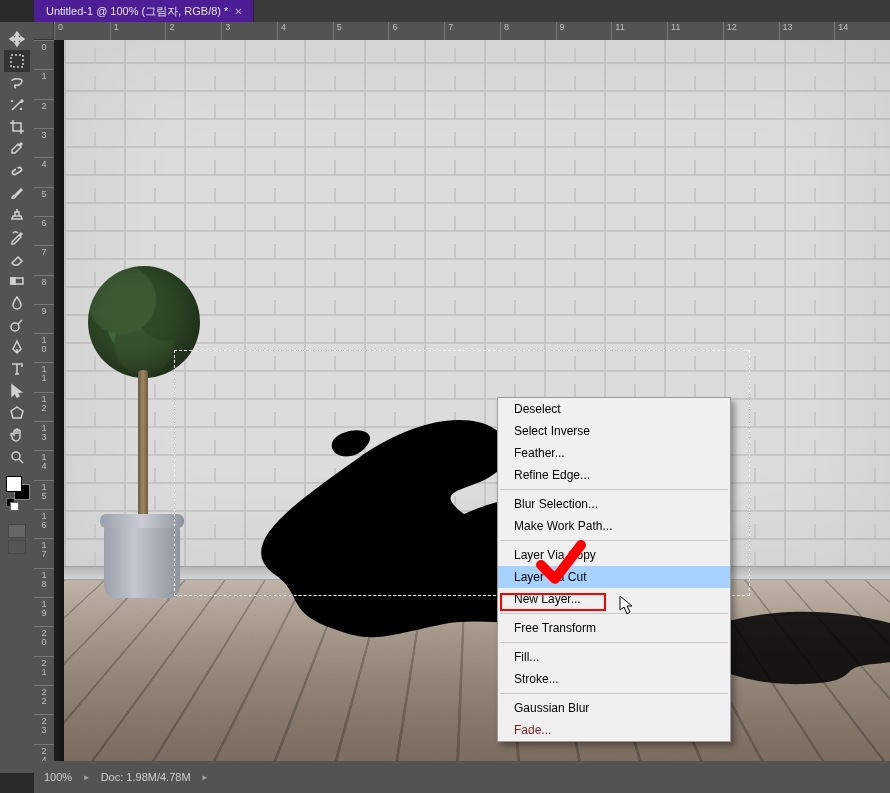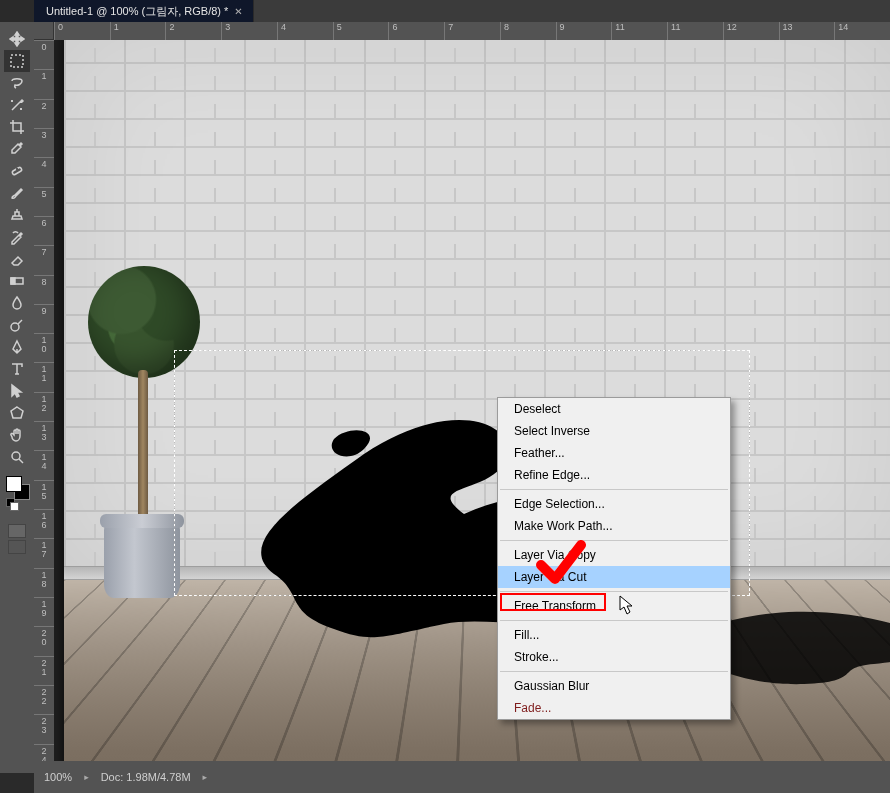--- a/index.html
+++ b/index.html
@@ -1,20 +1,20 @@
 <!DOCTYPE html>
 <html><head>
   <meta charset="utf-8">
   <style>
     * { margin:0; padding:0; box-sizing:border-box; font-family:"Segoe UI",Tahoma,sans-serif; }
     body { background:#2a2a2a; width:890px; height:793px; overflow:hidden; position:relative; }
 
     
     .doc-tab-bar { position:absolute; left:34px; top:0; right:0; height:22px; background:#3b3b3b; display:flex; align-items:center; }
-    .doc-tab { background:#0f172a; color:#e4e4e4; font-size:11px; padding:4px 10px 4px 12px; display:flex; align-items:center; gap:6px; border-right:1px solid #2a2a2a; }
+    .doc-tab { background:#4c1d95; color:#e4e4e4; font-size:11px; padding:4px 10px 4px 12px; display:flex; align-items:center; gap:6px; border-right:1px solid #2a2a2a; }
     .doc-tab .close-x { font-size:10px; color:#b0b0b0; cursor:pointer; }
 
     
     .toolbar { position:absolute; left:0; top:22px; width:34px; bottom:20px; background:#535353; display:flex; flex-direction:column; align-items:center; padding-top:6px; gap:0; }
     .tool { width:26px; height:22px; display:flex; align-items:center; justify-content:center; color:#d0d0d0; cursor:pointer; position:relative; }
     .tool.active { background:#333; }
     .tool svg { width:16px; height:16px; stroke:#d0d0d0; stroke-width:1.5; fill:none; }
 
     
     .swatch-box { margin-top:6px; position:relative; width:26px; height:26px; }
@@ -336,25 +336,26 @@
 
     <div class="marquee"></div>
   </div>
 
   <div class="ctx-menu" id="ctxMenu" style="left:443px; top:357px;">
       <div class="ctx-item">Deselect</div>
       <div class="ctx-item">Select Inverse</div>
       <div class="ctx-item">Feather...</div>
       <div class="ctx-item">Refine Edge...</div>
       <div class="ctx-sep"></div>
-      <div class="ctx-item">Edge Selection...</div>
+      <div class="ctx-item">Blur Selection...</div>
       <div class="ctx-item">Make Work Path...</div>
       <div class="ctx-sep"></div>
       <div class="ctx-item">Layer Via Copy</div>
       <div class="ctx-item hilite">Layer Via Cut</div>
+      <div class="ctx-item">New Layer...</div>
       <div class="ctx-sep"></div>
       <div class="ctx-item">Free Transform</div>
       <div class="ctx-sep"></div>
       <div class="ctx-item">Fill...</div>
       <div class="ctx-item">Stroke...</div>
       <div class="ctx-sep"></div>
       <div class="ctx-item">Gaussian Blur</div>
       <div class="ctx-item disabled">Fade...</div>
     </div>
 

